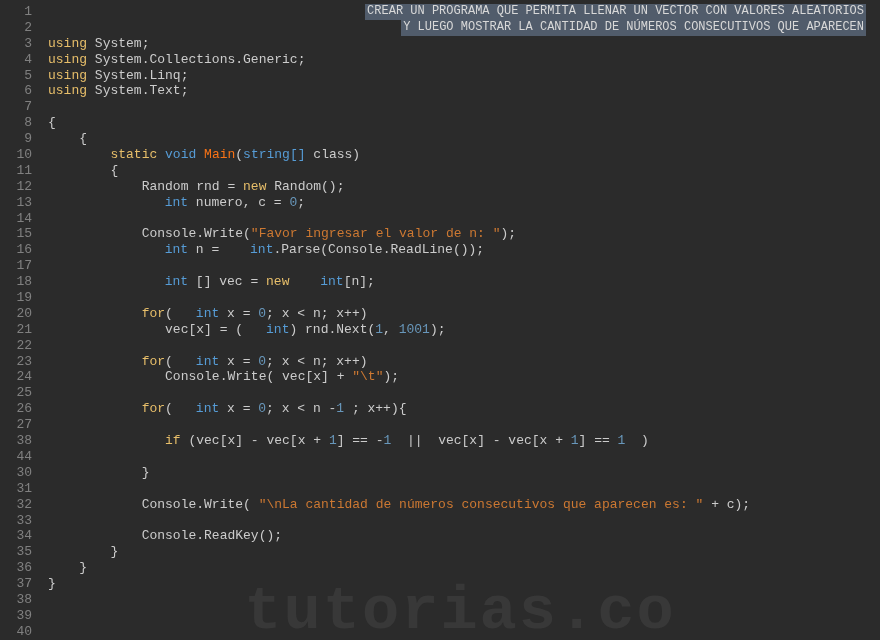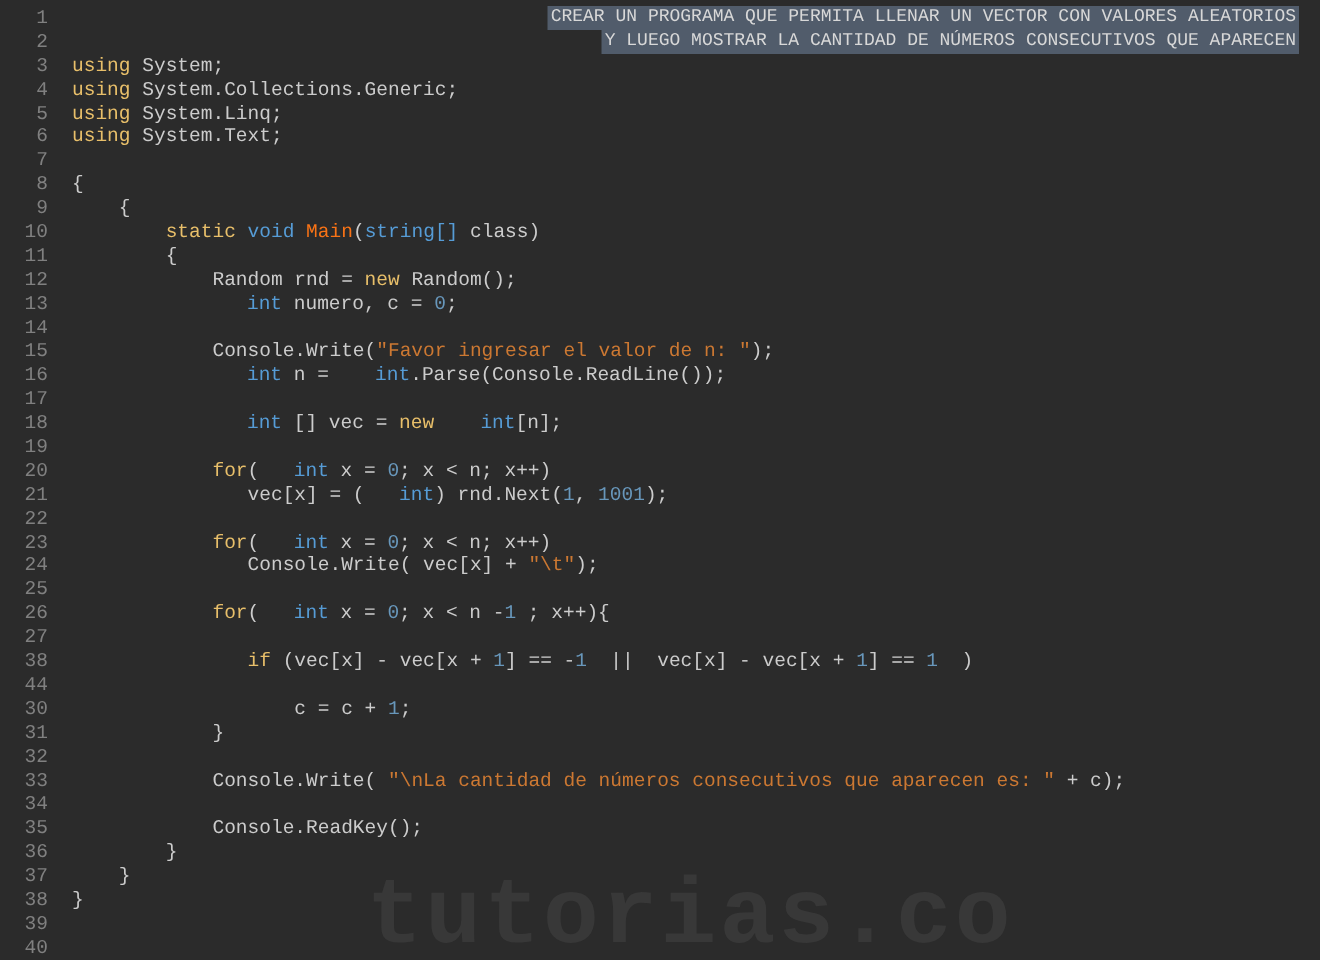--- a/index.html
+++ b/index.html
@@ -148,21 +148,20 @@
     <div class="line">            <span class="kw-for">for</span><span>(</span><span class="kw-int">int</span><span> x = </span><span class="num">0</span><span>; x &lt; n; x++)</span></div>
     <div class="line">            <span>   vec[x] = (</span><span class="kw-int">int</span><span>) rnd.Next(</span><span class="num">1</span><span>, </span><span class="num">1001</span><span>);</span></div>
     <div class="line"> </div>
     <div class="line">            <span class="kw-for">for</span><span>(</span><span class="kw-int">int</span><span> x = </span><span class="num">0</span><span>; x &lt; n; x++)</span></div>
     <div class="line">            <span>   Console.Write( vec[x] + </span><span class="str">"\t"</span><span>);</span></div>
     <div class="line"> </div>
     <div class="line">            <span class="kw-for">for</span><span>(</span><span class="kw-int">int</span><span> x = </span><span class="num">0</span><span>; x &lt; n -</span><span class="num">1</span><span> ; x++){</span></div>
     <div class="line"> </div>
     <div class="line">               <span class="kw-if">if</span><span> (vec[x] - vec[x + </span><span class="num">1</span><span>] == -</span><span class="num">1</span><span>  ||  </span><span>vec[x] - vec[x + </span><span class="num">1</span><span>] == </span><span class="num">1</span><span>  )</span></div>
     <div class="line"> </div>
-    <div class="line">                   <span>c = c + </span><span class="num">1</span><span>;</span></div>
     <div class="line">            <span>}</span></div>
     <div class="line"> </div>
     <div class="line">            <span>Console.Write( </span><span class="str">"\nLa cantidad de números consecutivos que aparecen es: "</span><span> + c);</span></div>
     <div class="line"> </div>
     <div class="line">            <span>Console.ReadKey();</span></div>
     <div class="line">        <span>}</span></div>
     <div class="line">    <span>}</span></div>
     <div class="line"><span>}</span></div>
 
     <div class="watermark">tutorias.co</div>

